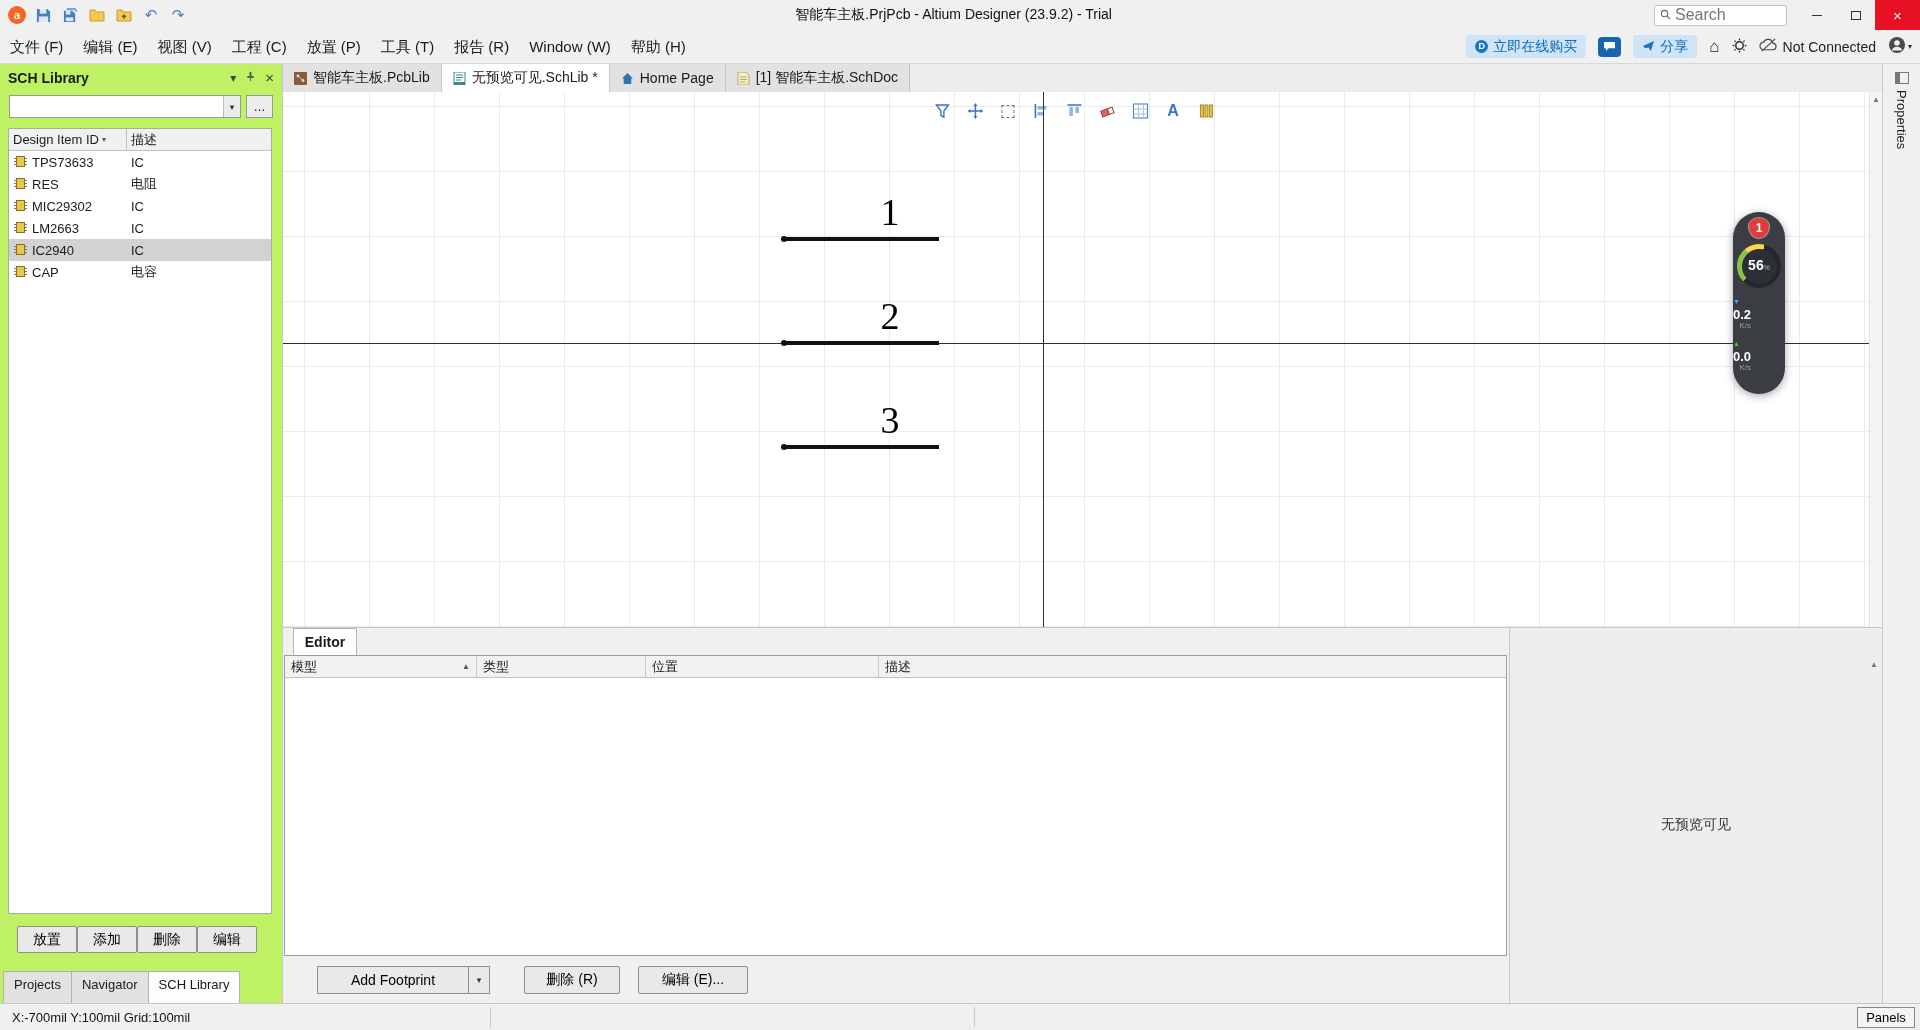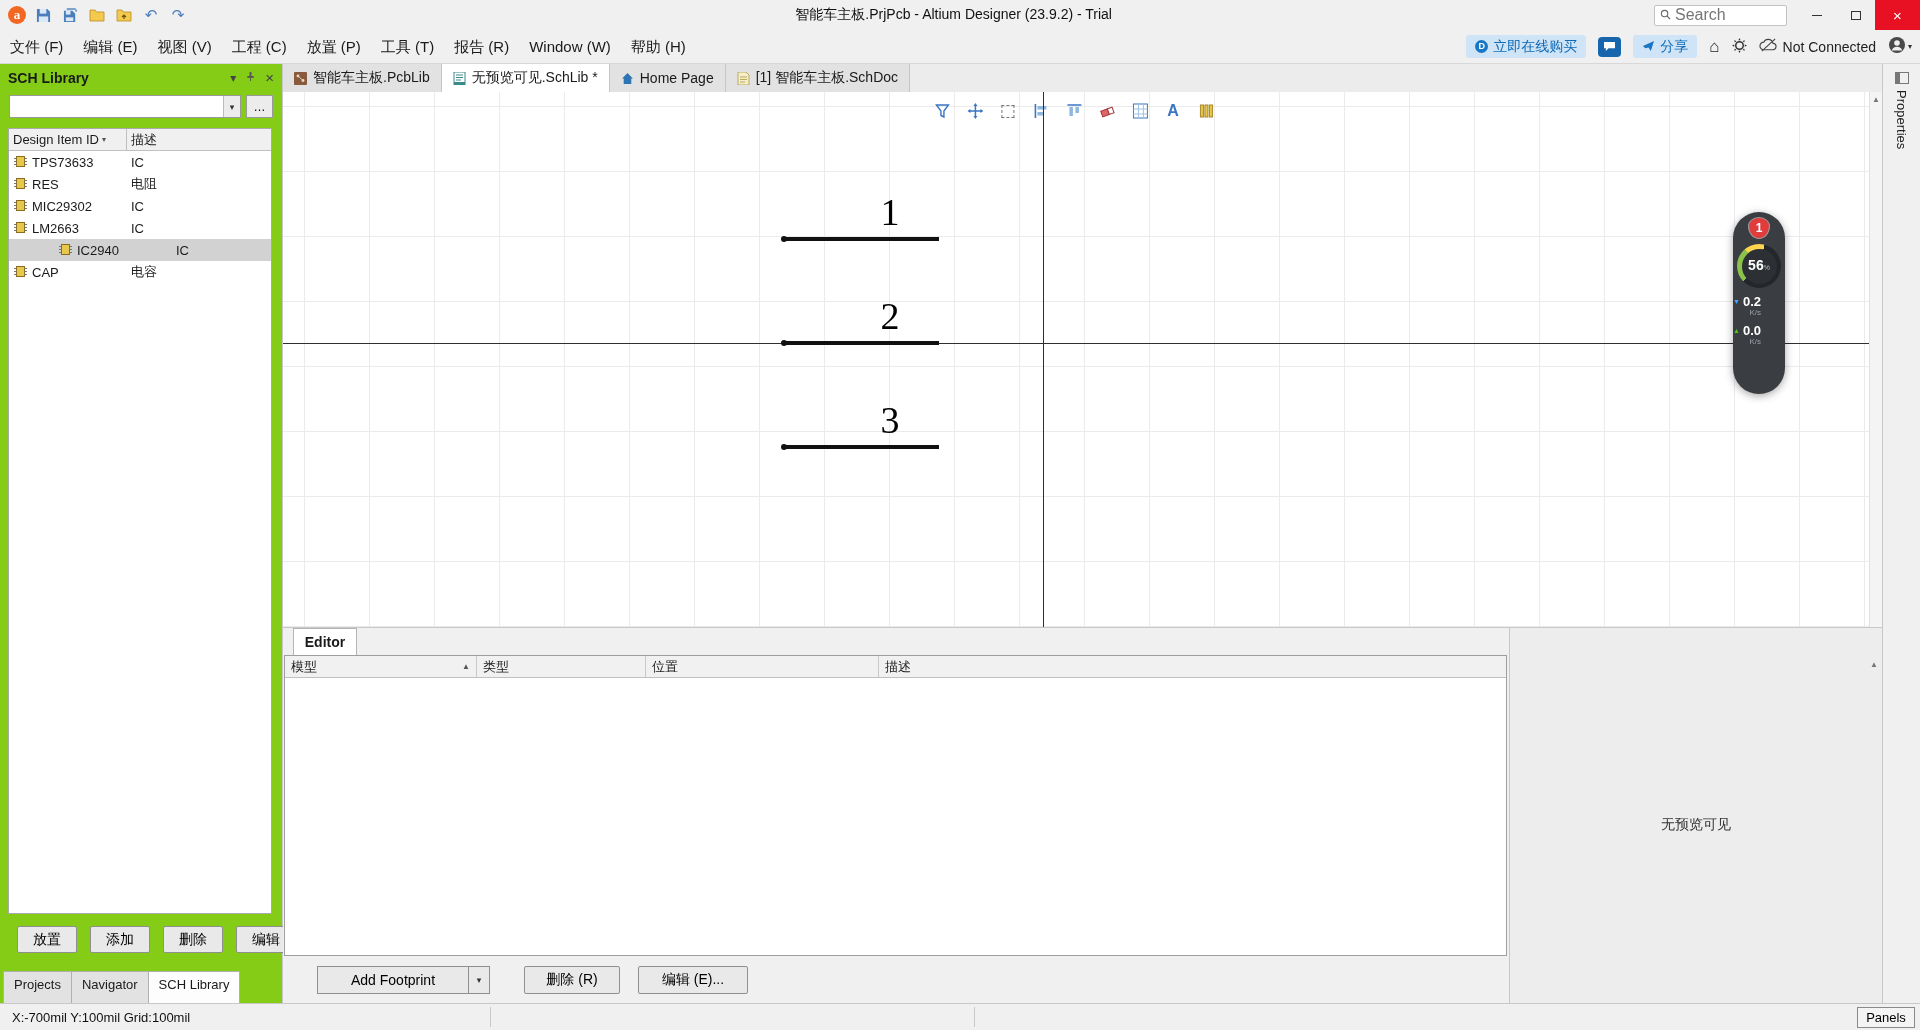--- a/index.html
+++ b/index.html
@@ -37,42 +37,42 @@
   .buy-dot { width:13px; height:13px; border-radius:50%; background:#1976c5; color:#fff;
     font-size:9px; line-height:13px; text-align:center; font-weight:bold; }
   .feedback-box { width:23px; height:20px; background:#1766ad; border-radius:4px;
     display:flex; align-items:center; justify-content:center; }
   .mb-glyph { font-size:17px; color:#222; }
   .not-conn { display:flex; align-items:center; gap:5px; font-size:14px; color:#222; }
   .user-wrap { display:flex; align-items:center; gap:2px; }
   .tiny-caret { font-size:8px; color:#333; }
 
   
-  .left-panel { position:absolute; top:63px; left:0; width:283px; height:940px; background:#84cc16;
+  .left-panel { position:absolute; top:63px; left:0; width:283px; height:940px; background:#bef264;
     border-right:1px solid #c8c8c8; border-top:1px solid #d8d8d8; }
   .lp-header { height:27px; display:flex; align-items:center; padding:0 8px; }
   .lp-title { font-weight:bold; font-size:14px; }
   .lp-header-icons { margin-left:auto; display:flex; align-items:center; gap:9px; color:#444; }
   .lp-header-icons span { font-size:12px; cursor:default; }
   .lp-filter { display:flex; align-items:center; gap:5px; padding:4px 9px 6px 9px; }
   .lp-combo { flex:1; height:23px; background:#fff; border:1px solid #999; display:flex; align-items:center; }
   .lp-combo input { flex:1; border:none; outline:none; height:100%; padding:0 4px; background:transparent; }
   .lp-combo-caret { width:17px; height:100%; border-left:1px solid #bbb; display:flex; align-items:center;
     justify-content:center; font-size:9px; color:#333; background:#ececec; }
   .lp-more { width:27px; height:23px; border:1px solid #999; background:#ececec; font-size:12px; line-height:1; }
   .lib-list { position:absolute; top:64px; left:8px; right:10px; height:786px; background:#fff; border:1px solid #aaa; }
   .lib-head { display:flex; height:22px; background:#f0f0f0; border-bottom:1px solid #c0c0c0; font-size:13px; }
   .lib-head-c1 { width:118px; display:flex; align-items:center; padding:0 4px; gap:3px; border-right:1px solid #c0c0c0; }
   .lib-head-c2 { flex:1; display:flex; align-items:center; padding:0 4px; }
   .sort-glyph { font-size:8px; color:#555; }
   .lib-row { display:flex; height:22px; align-items:center; font-size:13px; cursor:default; }
-  .lib-row.selected { background:#d2d2d2;padding-left:45px; }
+  .lib-row.selected { background:#d2d2d2; }
   .lib-c1 { width:118px; display:flex; align-items:center; gap:5px; padding-left:5px; }
   .lib-c2 { flex:1; padding-left:4px; }
-  .lp-buttons { position:absolute; top:862px; left:17px; display:flex; gap:13px; }
+  .lp-buttons { position:absolute; top:862px; left:17px; display:flex; }
   .btn { height:27px; min-width:60px; background:#e9e9e9; border:1px solid #8f8f8f; border-radius:2px;
     font-size:14px; padding:0 8px; }
   .lp-tabs { position:absolute; top:907px; left:3px; display:flex; }
   .lp-tab { height:38px; padding:0 10px; line-height:26px; font-size:13px; background:#e2e2e2;
     border:1px solid #b0b0b0; border-left:none; }
   .lp-tab:first-child { border-left:1px solid #b0b0b0; }
   .lp-tab.active { background:#fdfdfd; }
 
   
   .doc-tabbar { position:absolute; top:63px; left:283px; width:1599px; height:29px; background:#ececec;
@@ -114,21 +114,21 @@
     background:#e03c3c; border-radius:50% 50% 50% 50% / 40% 40% 60% 60%;
     color:#fff; font-size:12px; font-weight:bold; text-align:center; line-height:20px;
     box-shadow:0 0 0 1px rgba(255,255,255,.5); z-index:2; }
   .nw-gauge { width:44px; height:44px; border-radius:50%; margin:2px auto 2px;
     background:conic-gradient(from 225deg, #8bc34a 0deg 95deg, #ffd54f 95deg 150deg, #23262a 150deg 360deg);
     display:flex; align-items:center; justify-content:center; }
   .nw-gauge-inner { width:35px; height:35px; border-radius:50%; background:#2c2f33; color:#fff;
     display:flex; align-items:baseline; justify-content:center; padding-top:9px; }
   .nw-pct { font-size:14px; font-weight:bold; line-height:1; }
   .nw-pct-unit { font-size:7px; color:#b7bcc1; }
-  .nw-row { display:flex; justify-content:flex-start; align-items:flex-start; gap:3px; margin-top:7px; }
+  .nw-row { display:flex; justify-content:flex-end; align-items:flex-start; gap:3px; margin-top:7px;flex-direction:column; }
   .nw-arrow { font-size:7px; margin-top:3px; }
   .nw-col { display:flex; flex-direction:column; align-items:flex-end; }
   .nw-val { color:#fff; font-size:13px; font-weight:bold; line-height:13px; }
   .nw-unit { color:#9ba1a7; font-size:8px; line-height:9px; }
 
   
   .editor-panel { position:absolute; top:627px; left:283px; width:1226px; height:376px; background:#f0f0f0;
     border-top:1px solid #c8c8c8; }
   .editor-tab { position:absolute; top:0; left:10px; width:64px; height:27px; background:#fff;
     border:1px solid #b5b5b5; border-bottom:none; text-align:center; line-height:26px;

